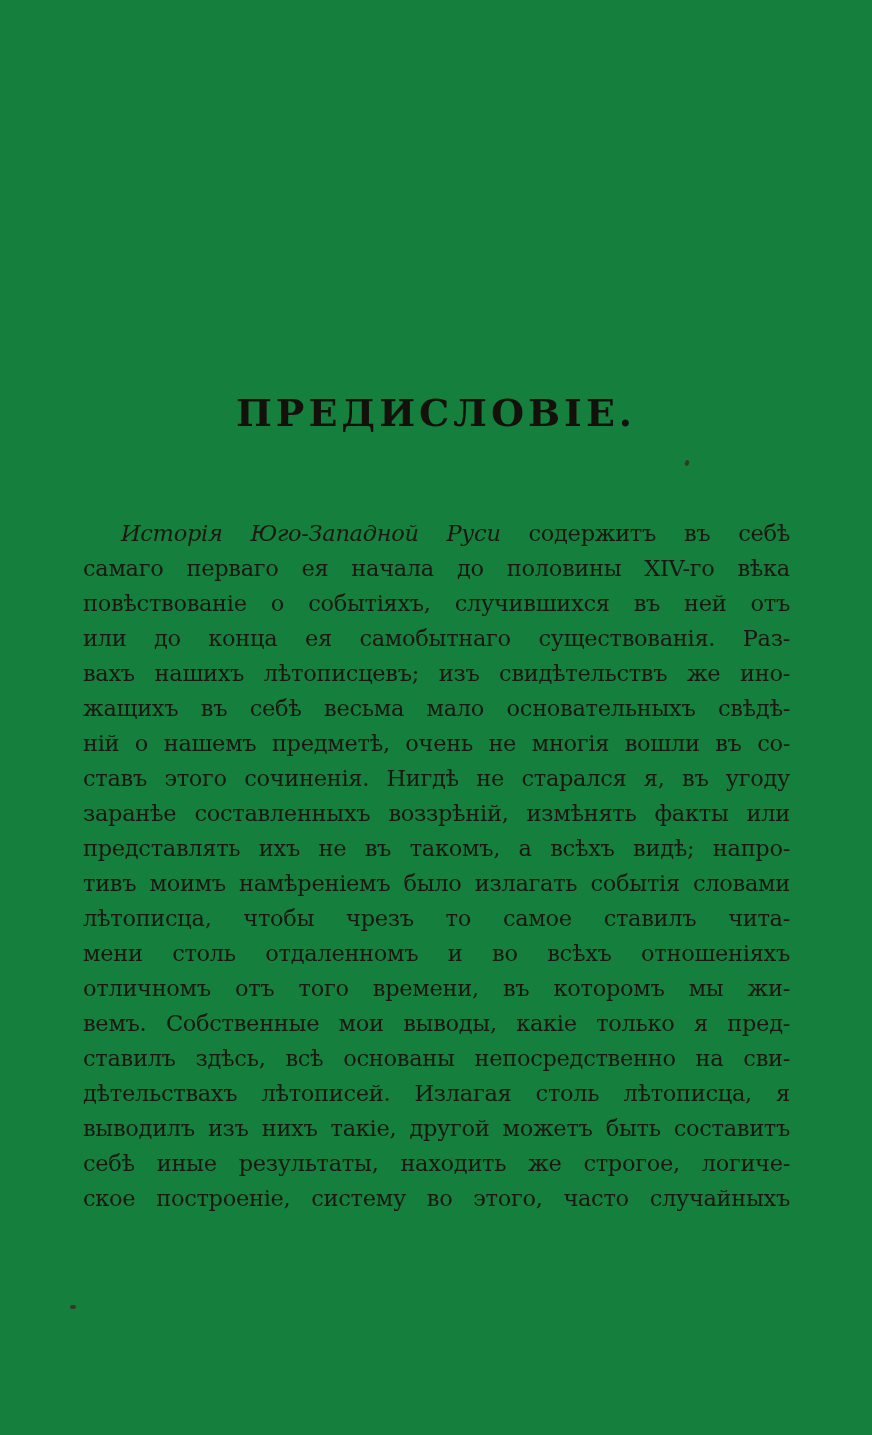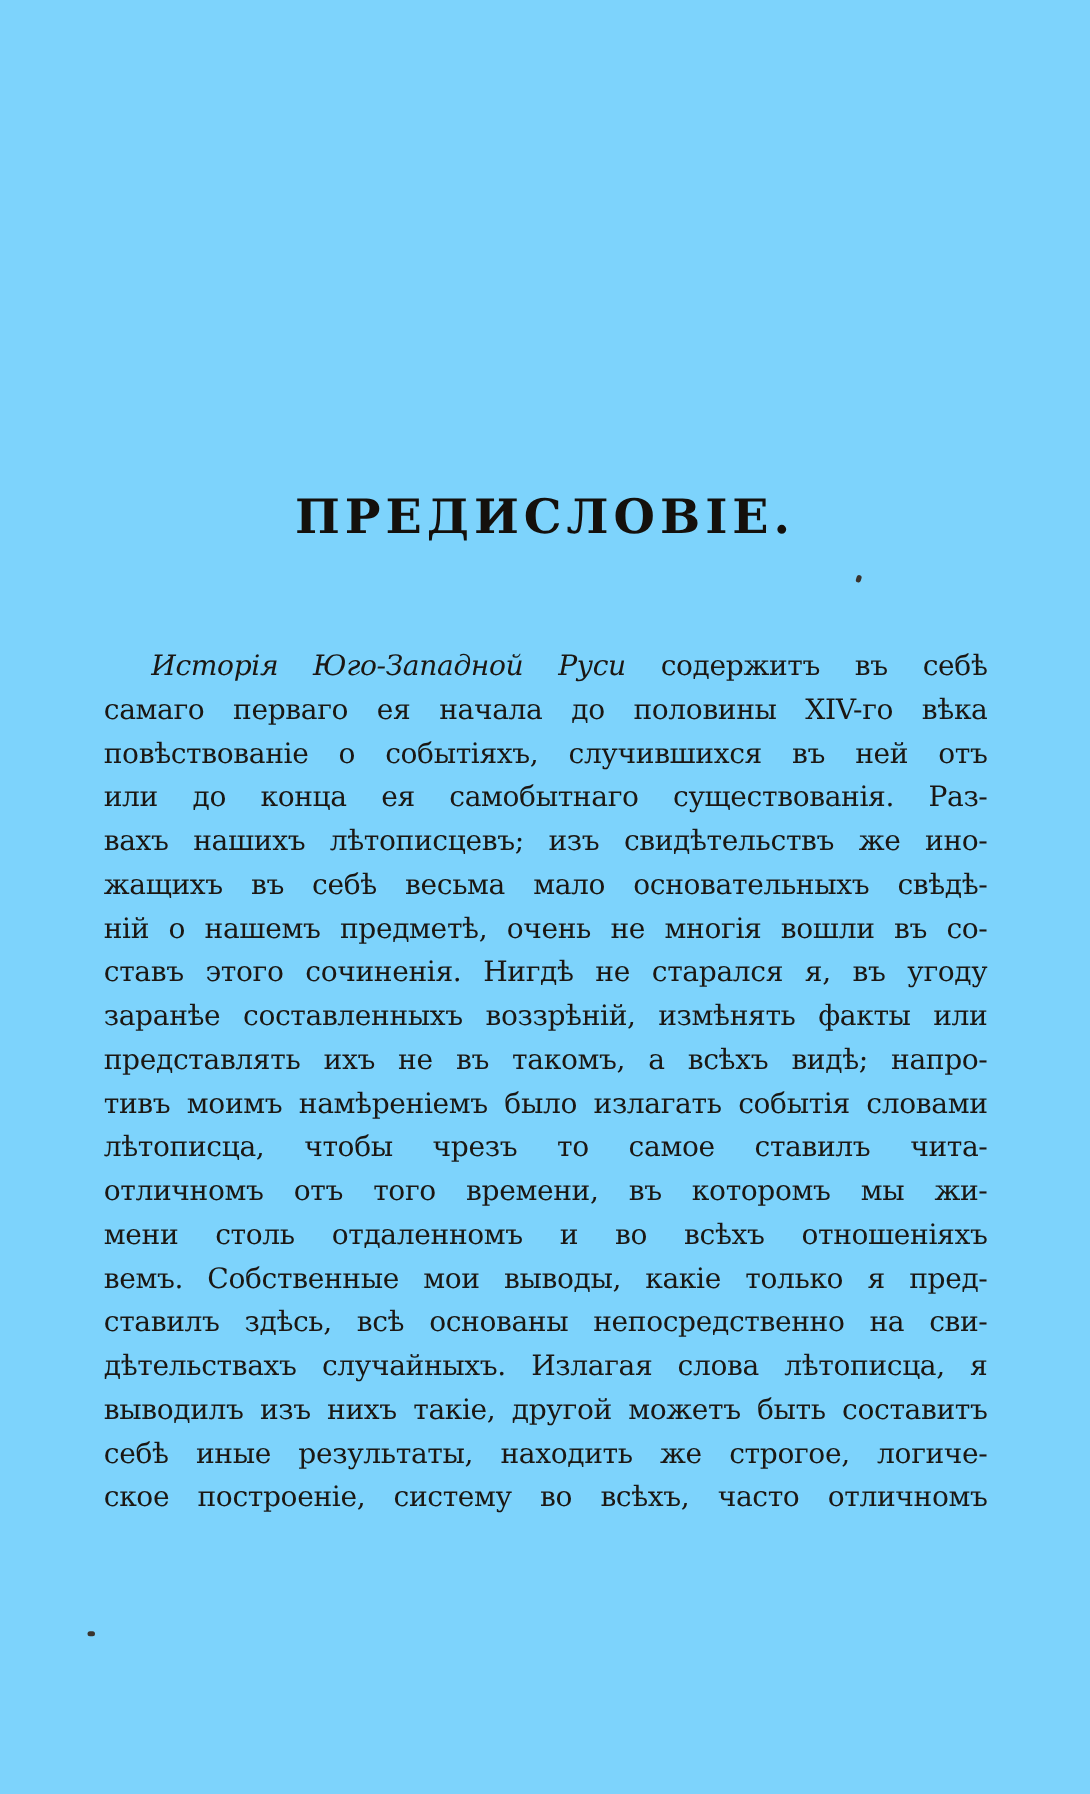--- a/index.html
+++ b/index.html
@@ -5,21 +5,21 @@
   html, body {
     margin: 0;
     padding: 0;
     background: #e9e7e2;
   }
   .page {
     position: relative;
     width: 872px;
     height: 1435px;
     margin: 0 auto;
-    background: #7dd3fc;
+    background: #15803d;
     color: #1b1713;
     font-family: "DejaVu Serif", "Liberation Serif", serif;
     overflow: hidden;
   }
   .title {
     position: absolute;
     top: 390px;
     left: 0;
     width: 100%;
     margin: 0;
@@ -89,25 +89,25 @@
     <div class="line">повѣствованіе о событіяхъ, случившихся въ ней отъ</div>
     <div class="line">или до конца ея самобытнаго существованія. Раз-</div>
     <div class="line">вахъ нашихъ лѣтописцевъ; изъ свидѣтельствъ же ино-</div>
     <div class="line">жащихъ въ себѣ весьма мало основательныхъ свѣдѣ-</div>
     <div class="line">ній о нашемъ предметѣ, очень не многія вошли въ со-</div>
     <div class="line">ставъ этого сочиненія. Нигдѣ не старался я, въ угоду</div>
     <div class="line">заранѣе составленныхъ воззрѣній, измѣнять факты или</div>
     <div class="line">представлять ихъ не въ такомъ, а всѣхъ видѣ; напро-</div>
     <div class="line">тивъ моимъ намѣреніемъ было излагать событія словами</div>
     <div class="line">лѣтописца, чтобы чрезъ то самое ставилъ чита-</div>
+    <div class="line">мени столь отдаленномъ и во всѣхъ отношеніяхъ</div>
     <div class="line">отличномъ отъ того времени, въ которомъ мы жи-</div>
-    <div class="line">мени столь отдаленномъ и во всѣхъ отношеніяхъ</div>
     <div class="line">вемъ. Собственные мои выводы, какіе только я пред-</div>
     <div class="line">ставилъ здѣсь, всѣ основаны непосредственно на сви-</div>
-    <div class="line">дѣтельствахъ случайныхъ. Излагая слова лѣтописца, я</div>
+    <div class="line">дѣтельствахъ лѣтописей. Излагая столь лѣтописца, я</div>
     <div class="line">выводилъ изъ нихъ такіе, другой можетъ быть составитъ</div>
     <div class="line">себѣ иные результаты, находить же строгое, логиче-</div>
-    <div class="line">ское построеніе, систему во всѣхъ, часто отличномъ</div>
+    <div class="line">ское построеніе, систему во этого, часто случайныхъ</div>
   </div>
 
   <div class="speck speck-bottom-left"></div>
 
 </div>
 
 </body></html>

